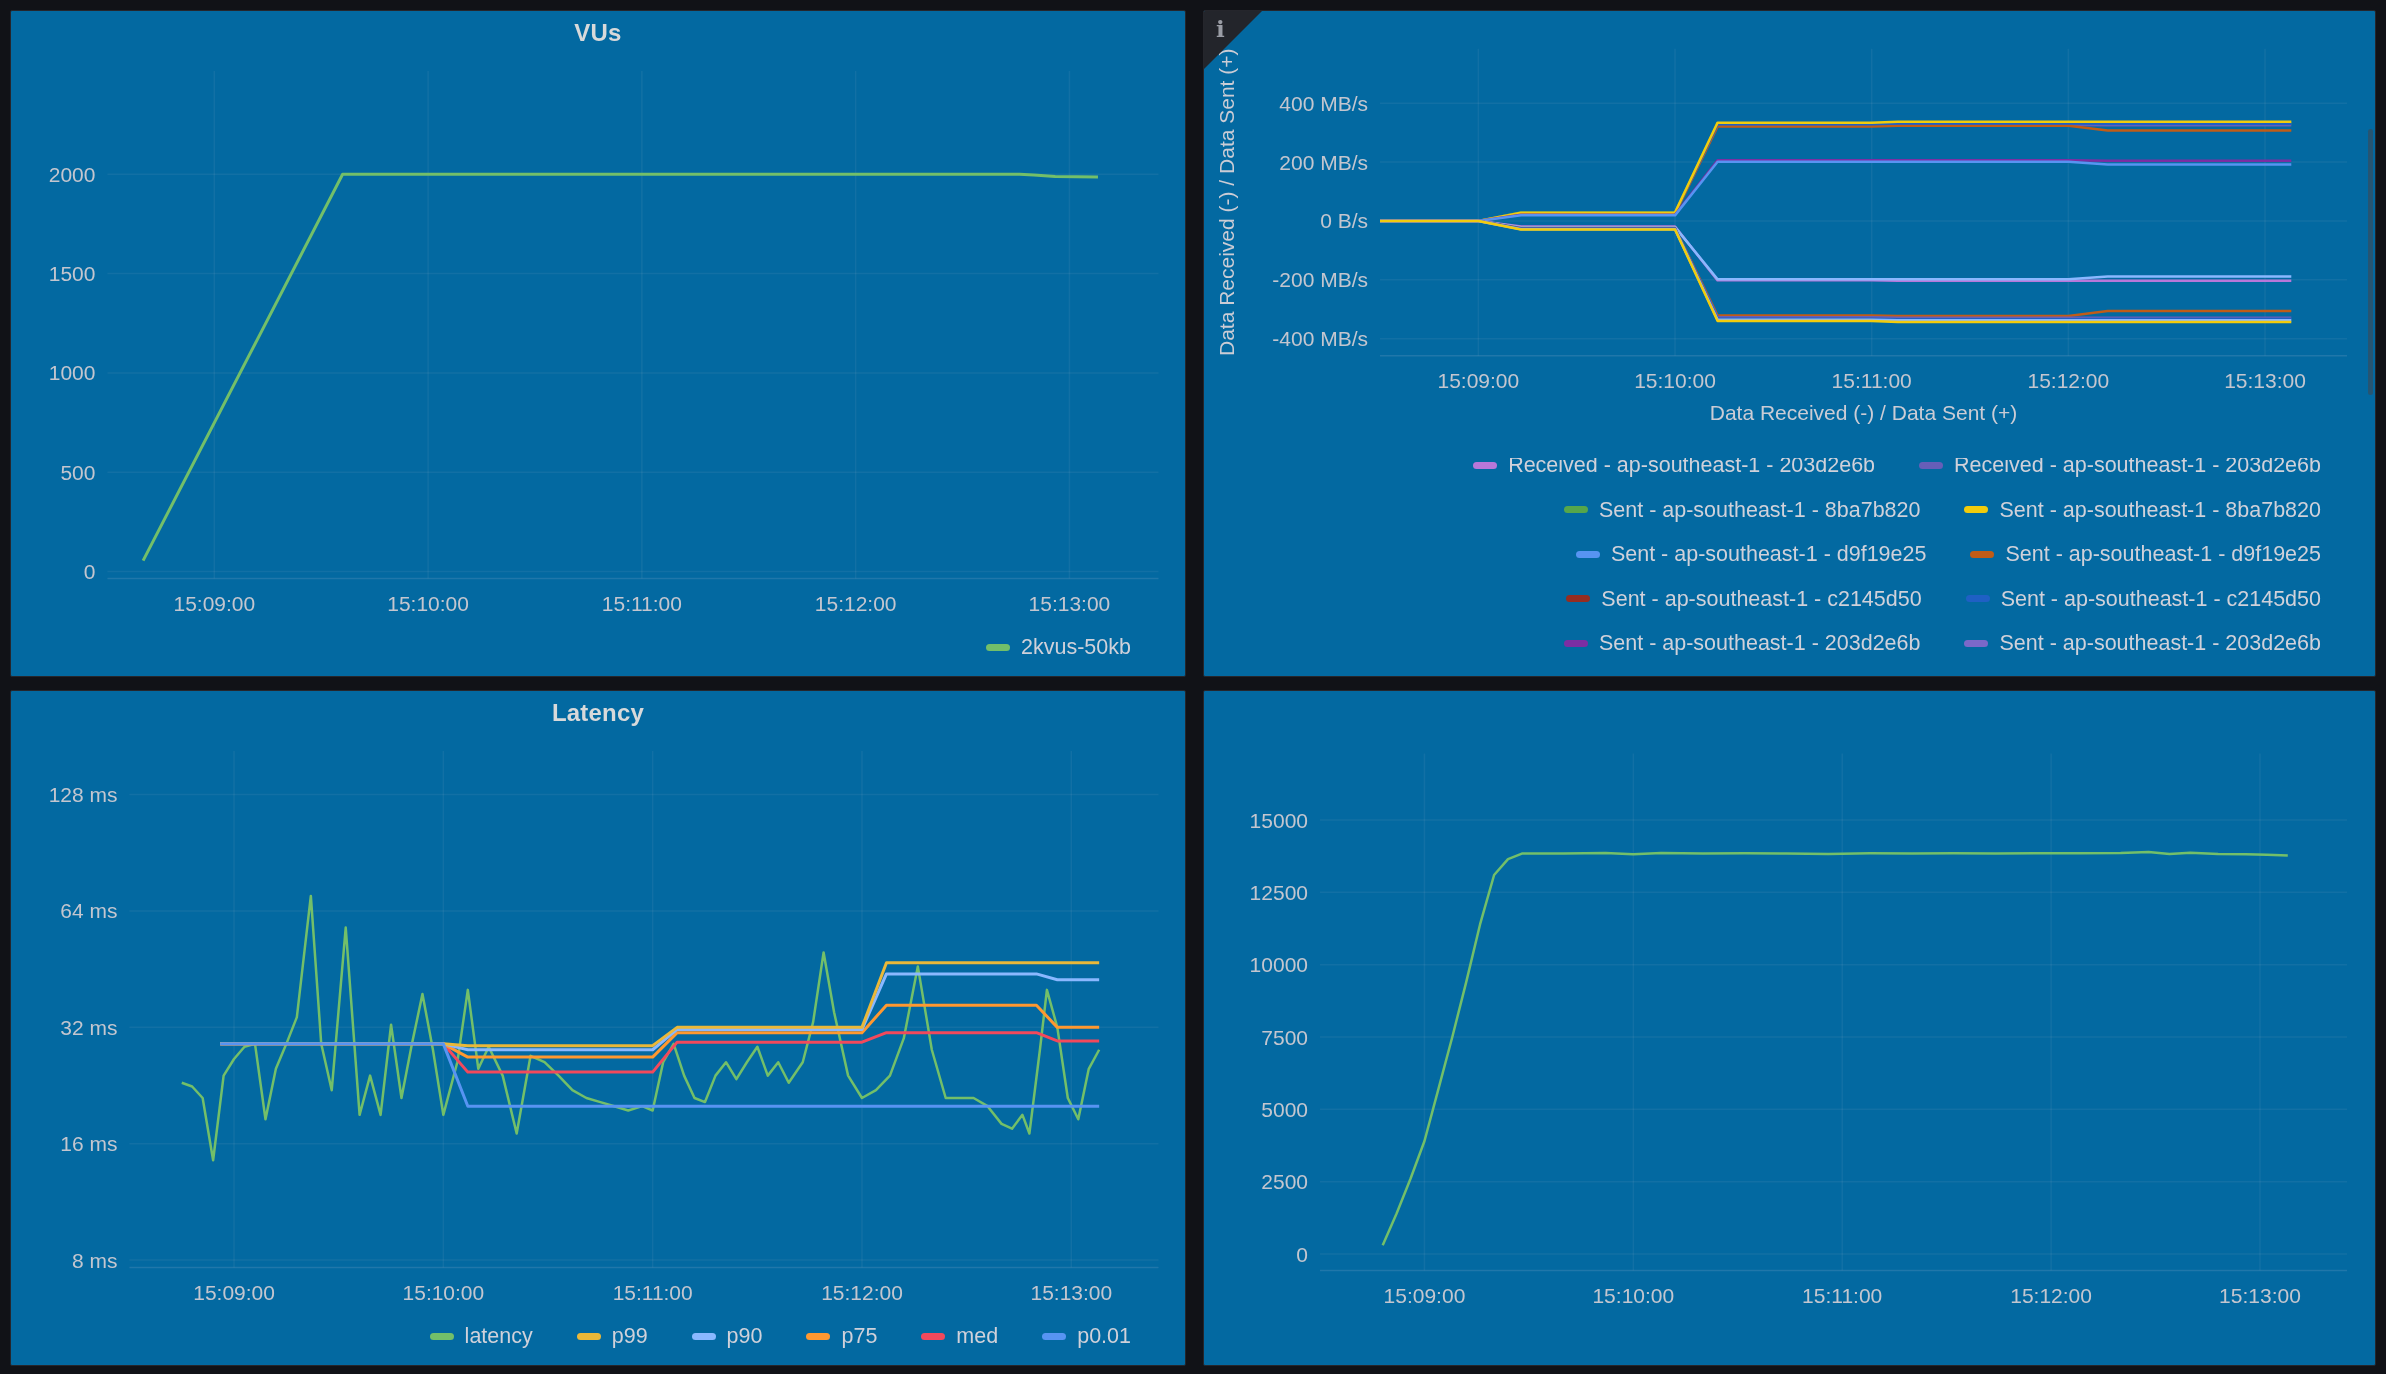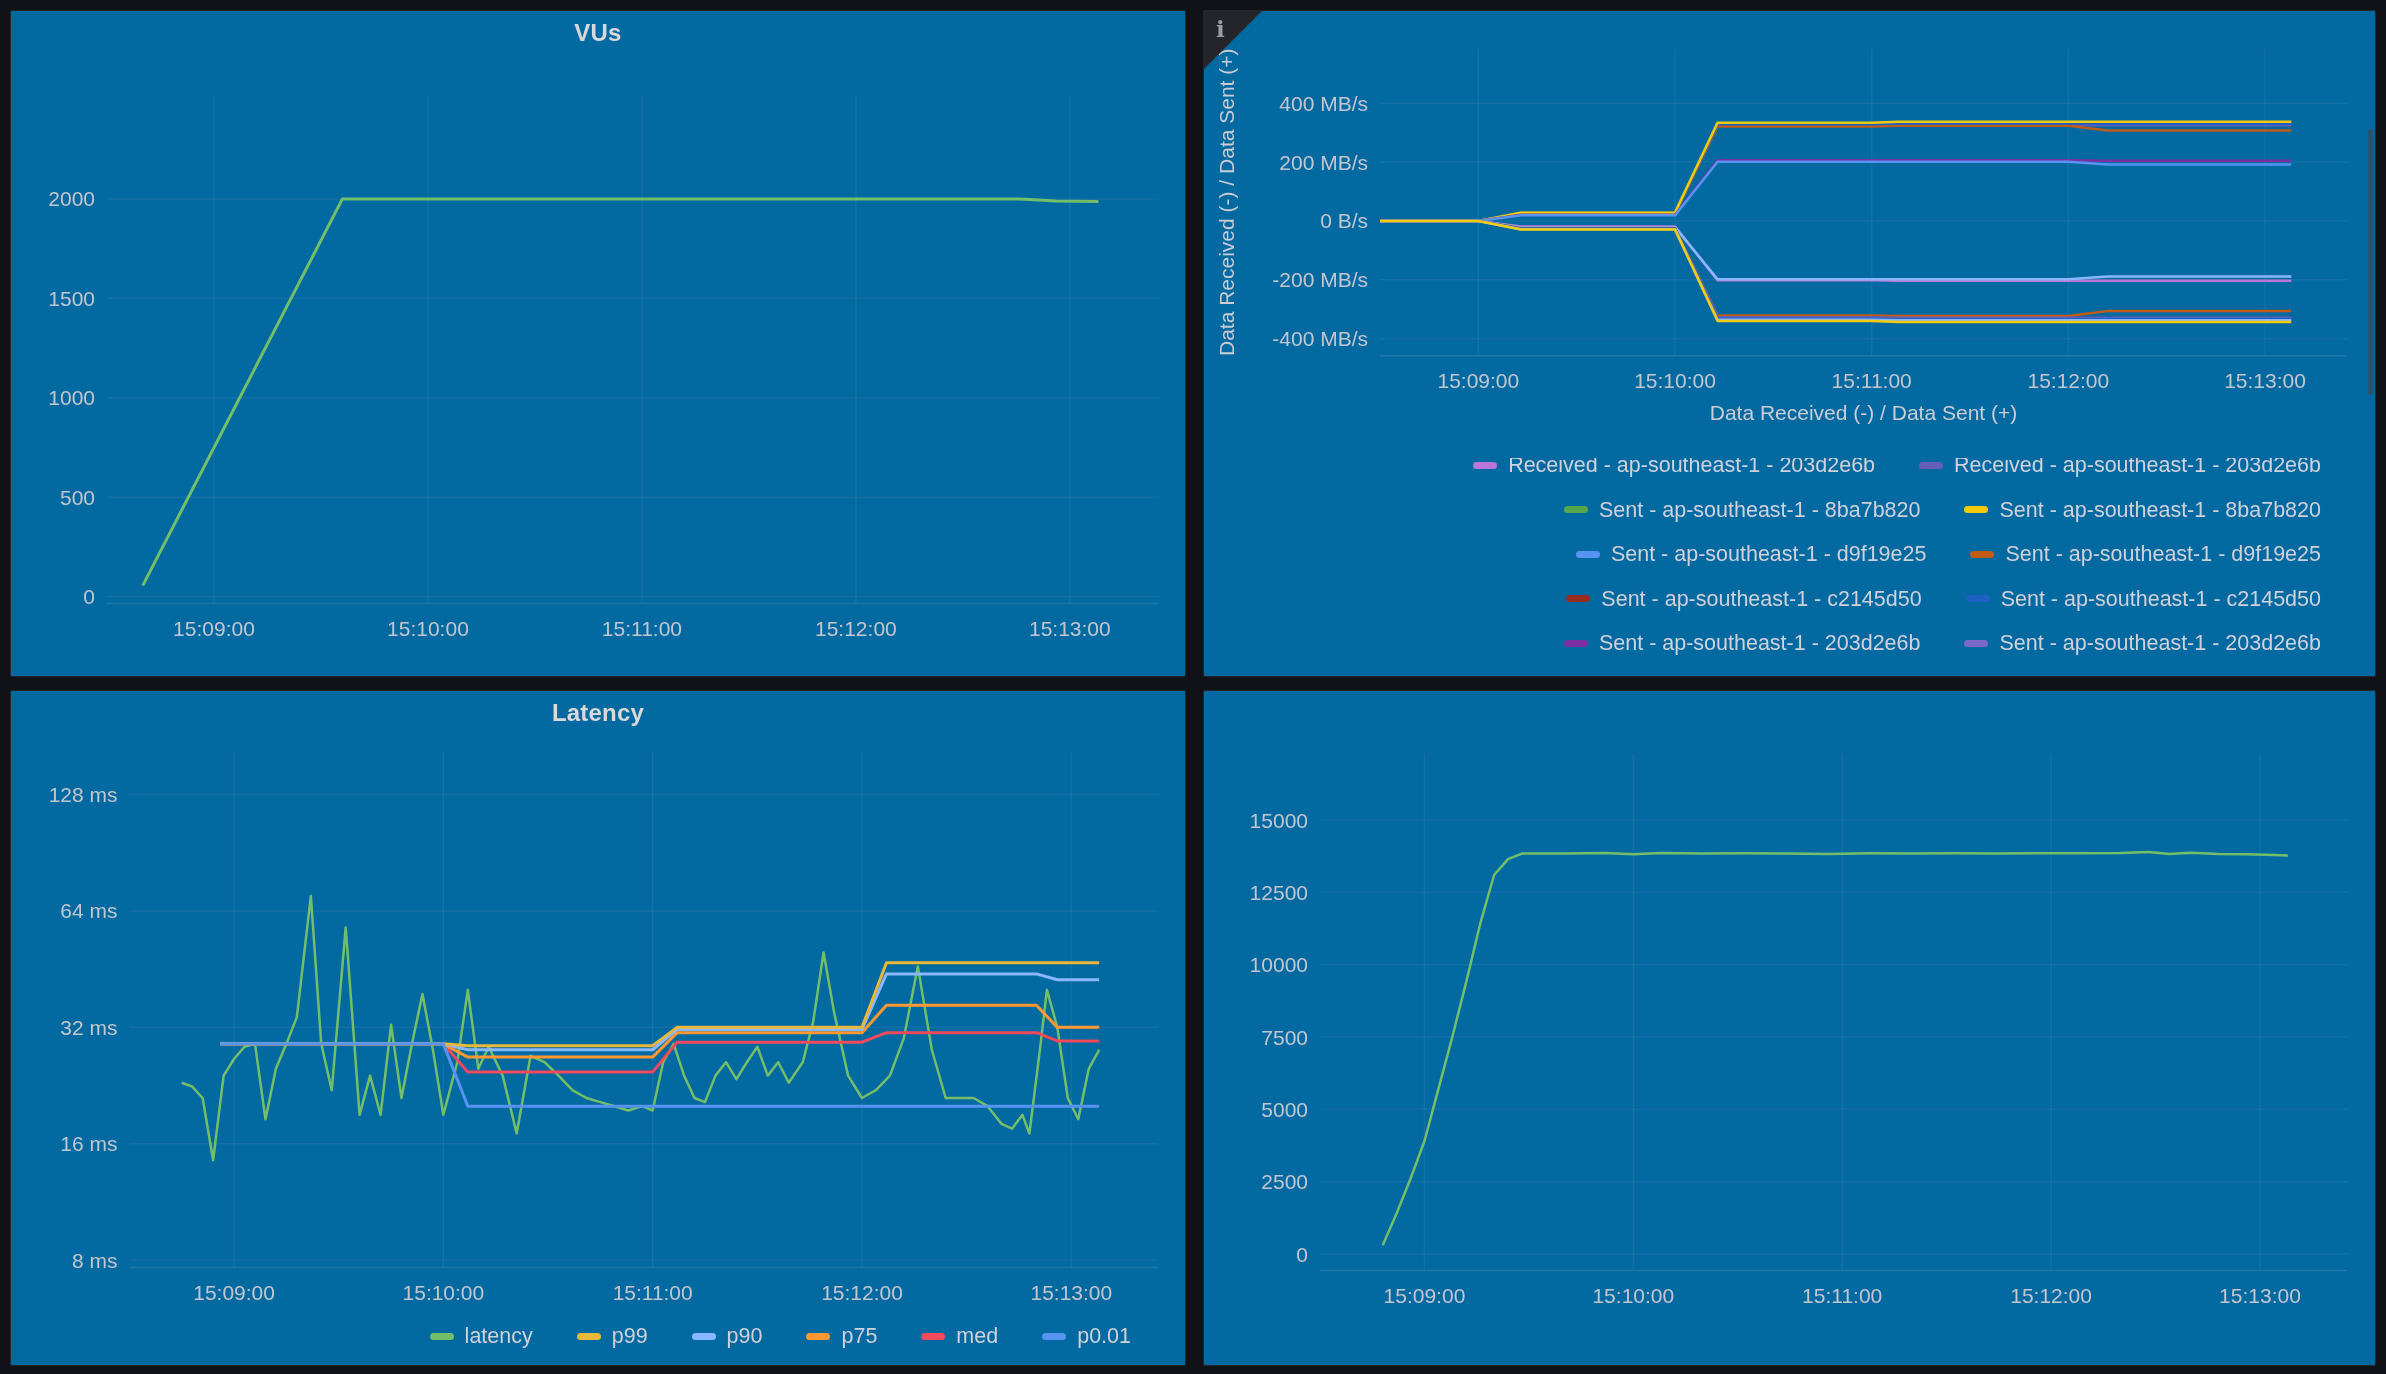--- a/index.html
+++ b/index.html
@@ -120,20 +120,26 @@
         <text x="84" y="325.715264187867" text-anchor="end" class="tick-label">1000</text>
         <text x="84" y="226.3023483365949" text-anchor="end" class="tick-label">1500</text>
         <text x="84" y="126.88943248532291" text-anchor="end" class="tick-label">2000</text>
         <text x="202.98305084745763" y="556" text-anchor="middle" class="tick-label">15:09:00</text>
         <text x="416.94915254237293" y="556" text-anchor="middle" class="tick-label">15:10:00</text>
         <text x="630.9152542372881" y="556" text-anchor="middle" class="tick-label">15:11:00</text>
         <text x="844.8813559322034" y="556" text-anchor="middle" class="tick-label">15:12:00</text>
         <text x="1058.8474576271187" y="556" text-anchor="middle" class="tick-label">15:13:00</text>
         <path d="M131.7,506.1 L331.4,119.4 L1008.9,119.4 L1023.2,120.2 L1044.6,121.6 L1087.4,122.0" fill="none" stroke="#73BF69" stroke-width="3" stroke-linejoin="round" stroke-linecap="butt"></path>
       </svg>
+    <div class="legend">
+        <div class="legend-row"><span class="legend-item">
+            <span class="legend-swatch" style="background: rgb(115, 191, 105);"></span>
+            <span class="legend-label">2kvus-50kb</span>
+          </span></div>
+      </div>
   </div>
 
   <div class="panel">
     <div class="info-corner">
       <span class="i-glyph">i</span>
     </div>
     <svg class="chart" viewBox="0 0 1171 403">
         <line x1="274.33898305084745" x2="274.33898305084745" y1="16" y2="323" stroke="rgba(204,204,220,0.08)" stroke-width="1.5"></line>
         <line x1="471.0169491525424" x2="471.0169491525424" y1="16" y2="323" stroke="rgba(204,204,220,0.08)" stroke-width="1.5"></line>
         <line x1="667.6949152542372" x2="667.6949152542372" y1="16" y2="323" stroke="rgba(204,204,220,0.08)" stroke-width="1.5"></line>

